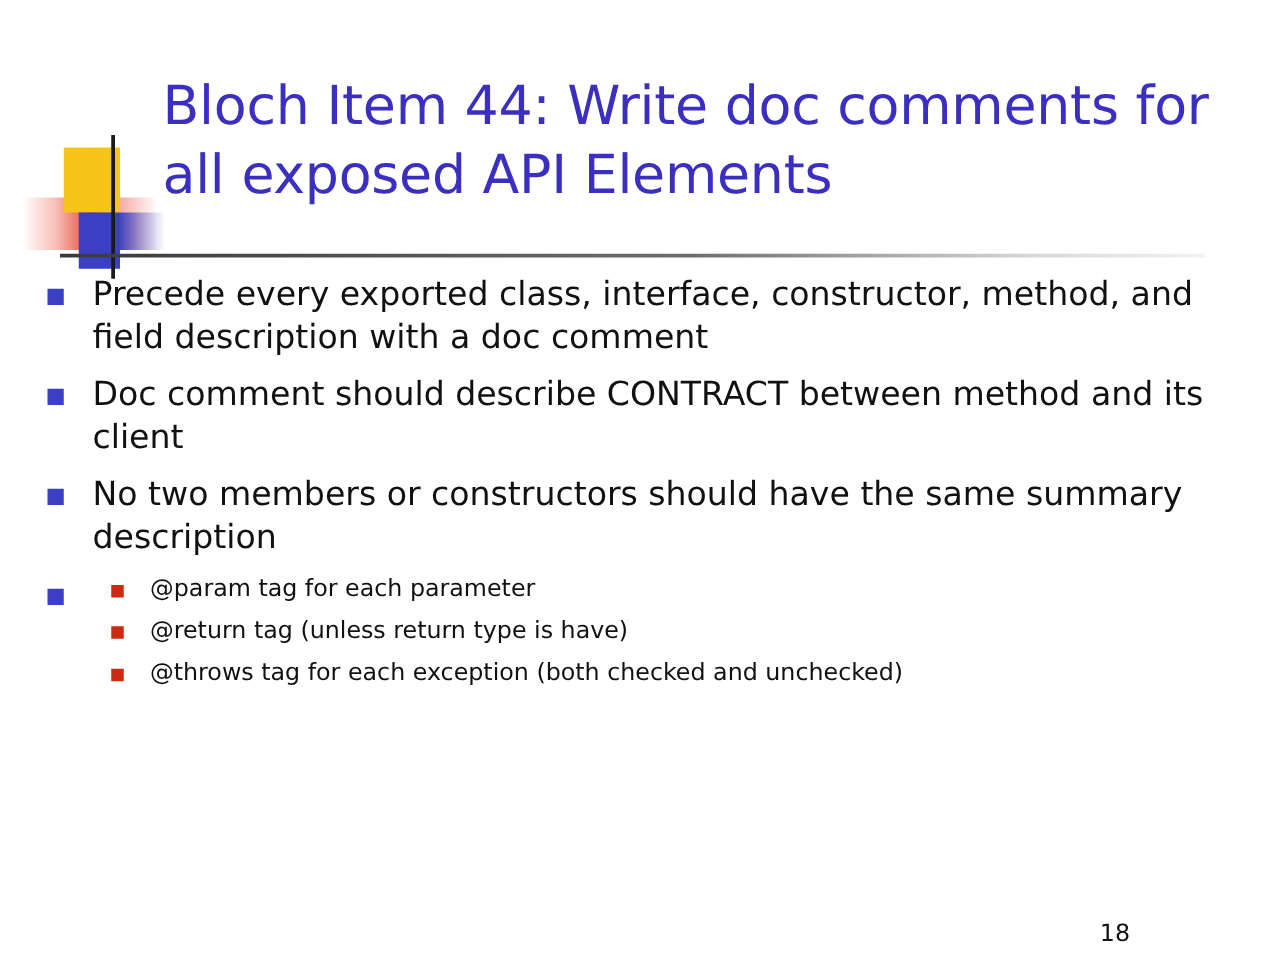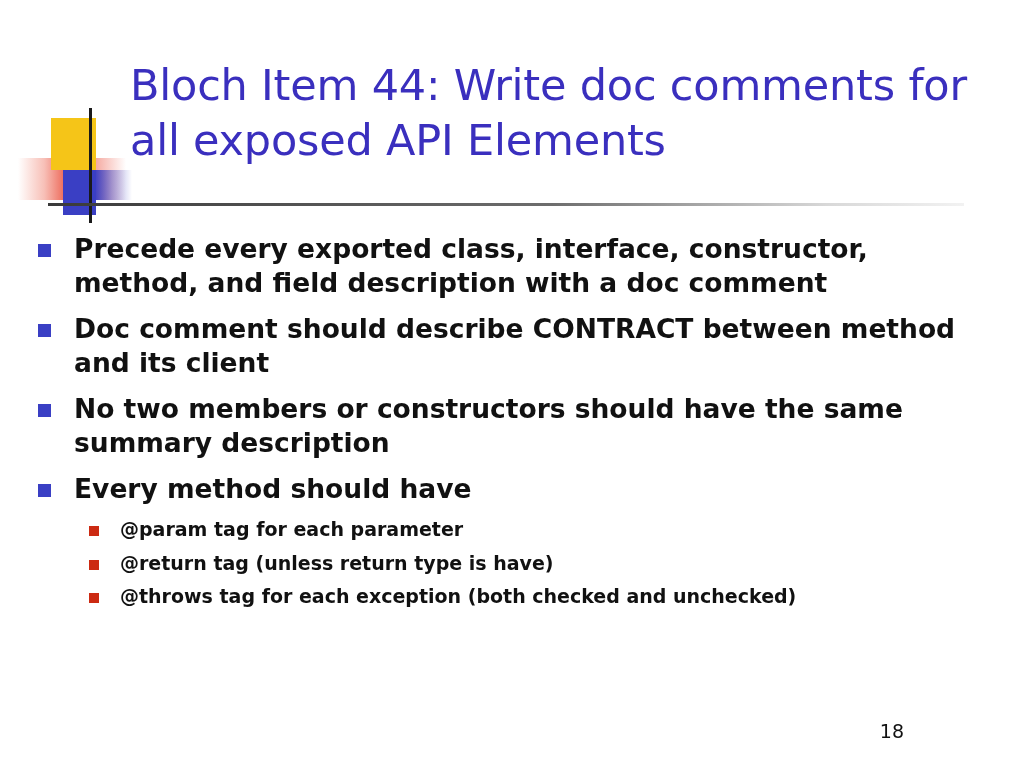--- a/index.html
+++ b/index.html
@@ -98,23 +98,22 @@
     top: 203px;
     width: 916px;
     height: 3px;
     background: linear-gradient(to right, #3a3a3a 0%, #6d6d6d 55%, #d8d8d8 85%, #f2f2f2 100%);
   }
 
   
   .body {
     position: absolute;
     left: 30px;
-    top: 232px;
+    top: 219px;
     width: 960px;
-    font-weight: bold;
   }
   .bullet-l1 {
     position: relative;
     padding-left: 44px;
     margin-bottom: 11px;
     color: #111111;
     font-size: 26.5px;
     line-height: 1.30;
   }
   .bullet-l1 > .marker {
@@ -142,21 +141,21 @@
     top: 9px;
     width: 10px;
     height: 10px;
     background: #cc2a12;
   }
 
   
   .page-number {
     position: absolute;
     right: 40px;
-    bottom: 26px;
+    bottom: 10px;
     font-size: 19px;
     color: #111111;
   }
 </style>
 </head>
 <body>
 
 <div class="slide">
 
   <div class="logo-deco">
@@ -182,21 +181,20 @@
       <span>Doc comment should describe CONTRACT between method and its client</span>
     </div>
 
     <div class="bullet-l1">
       <span class="marker"></span>
       <span>No two members or constructors should have the same summary description</span>
     </div>
 
     <div class="bullet-l1">
       <span class="marker"></span>
-      <span>Every method should have</span>
     </div>
 
     <div class="sub-list">
       <div class="bullet-l2">
         <span class="marker"></span>
         <span>@param tag for each parameter</span>
       </div>
       <div class="bullet-l2">
         <span class="marker"></span>
         <span>@return tag (unless return type is have)</span>

